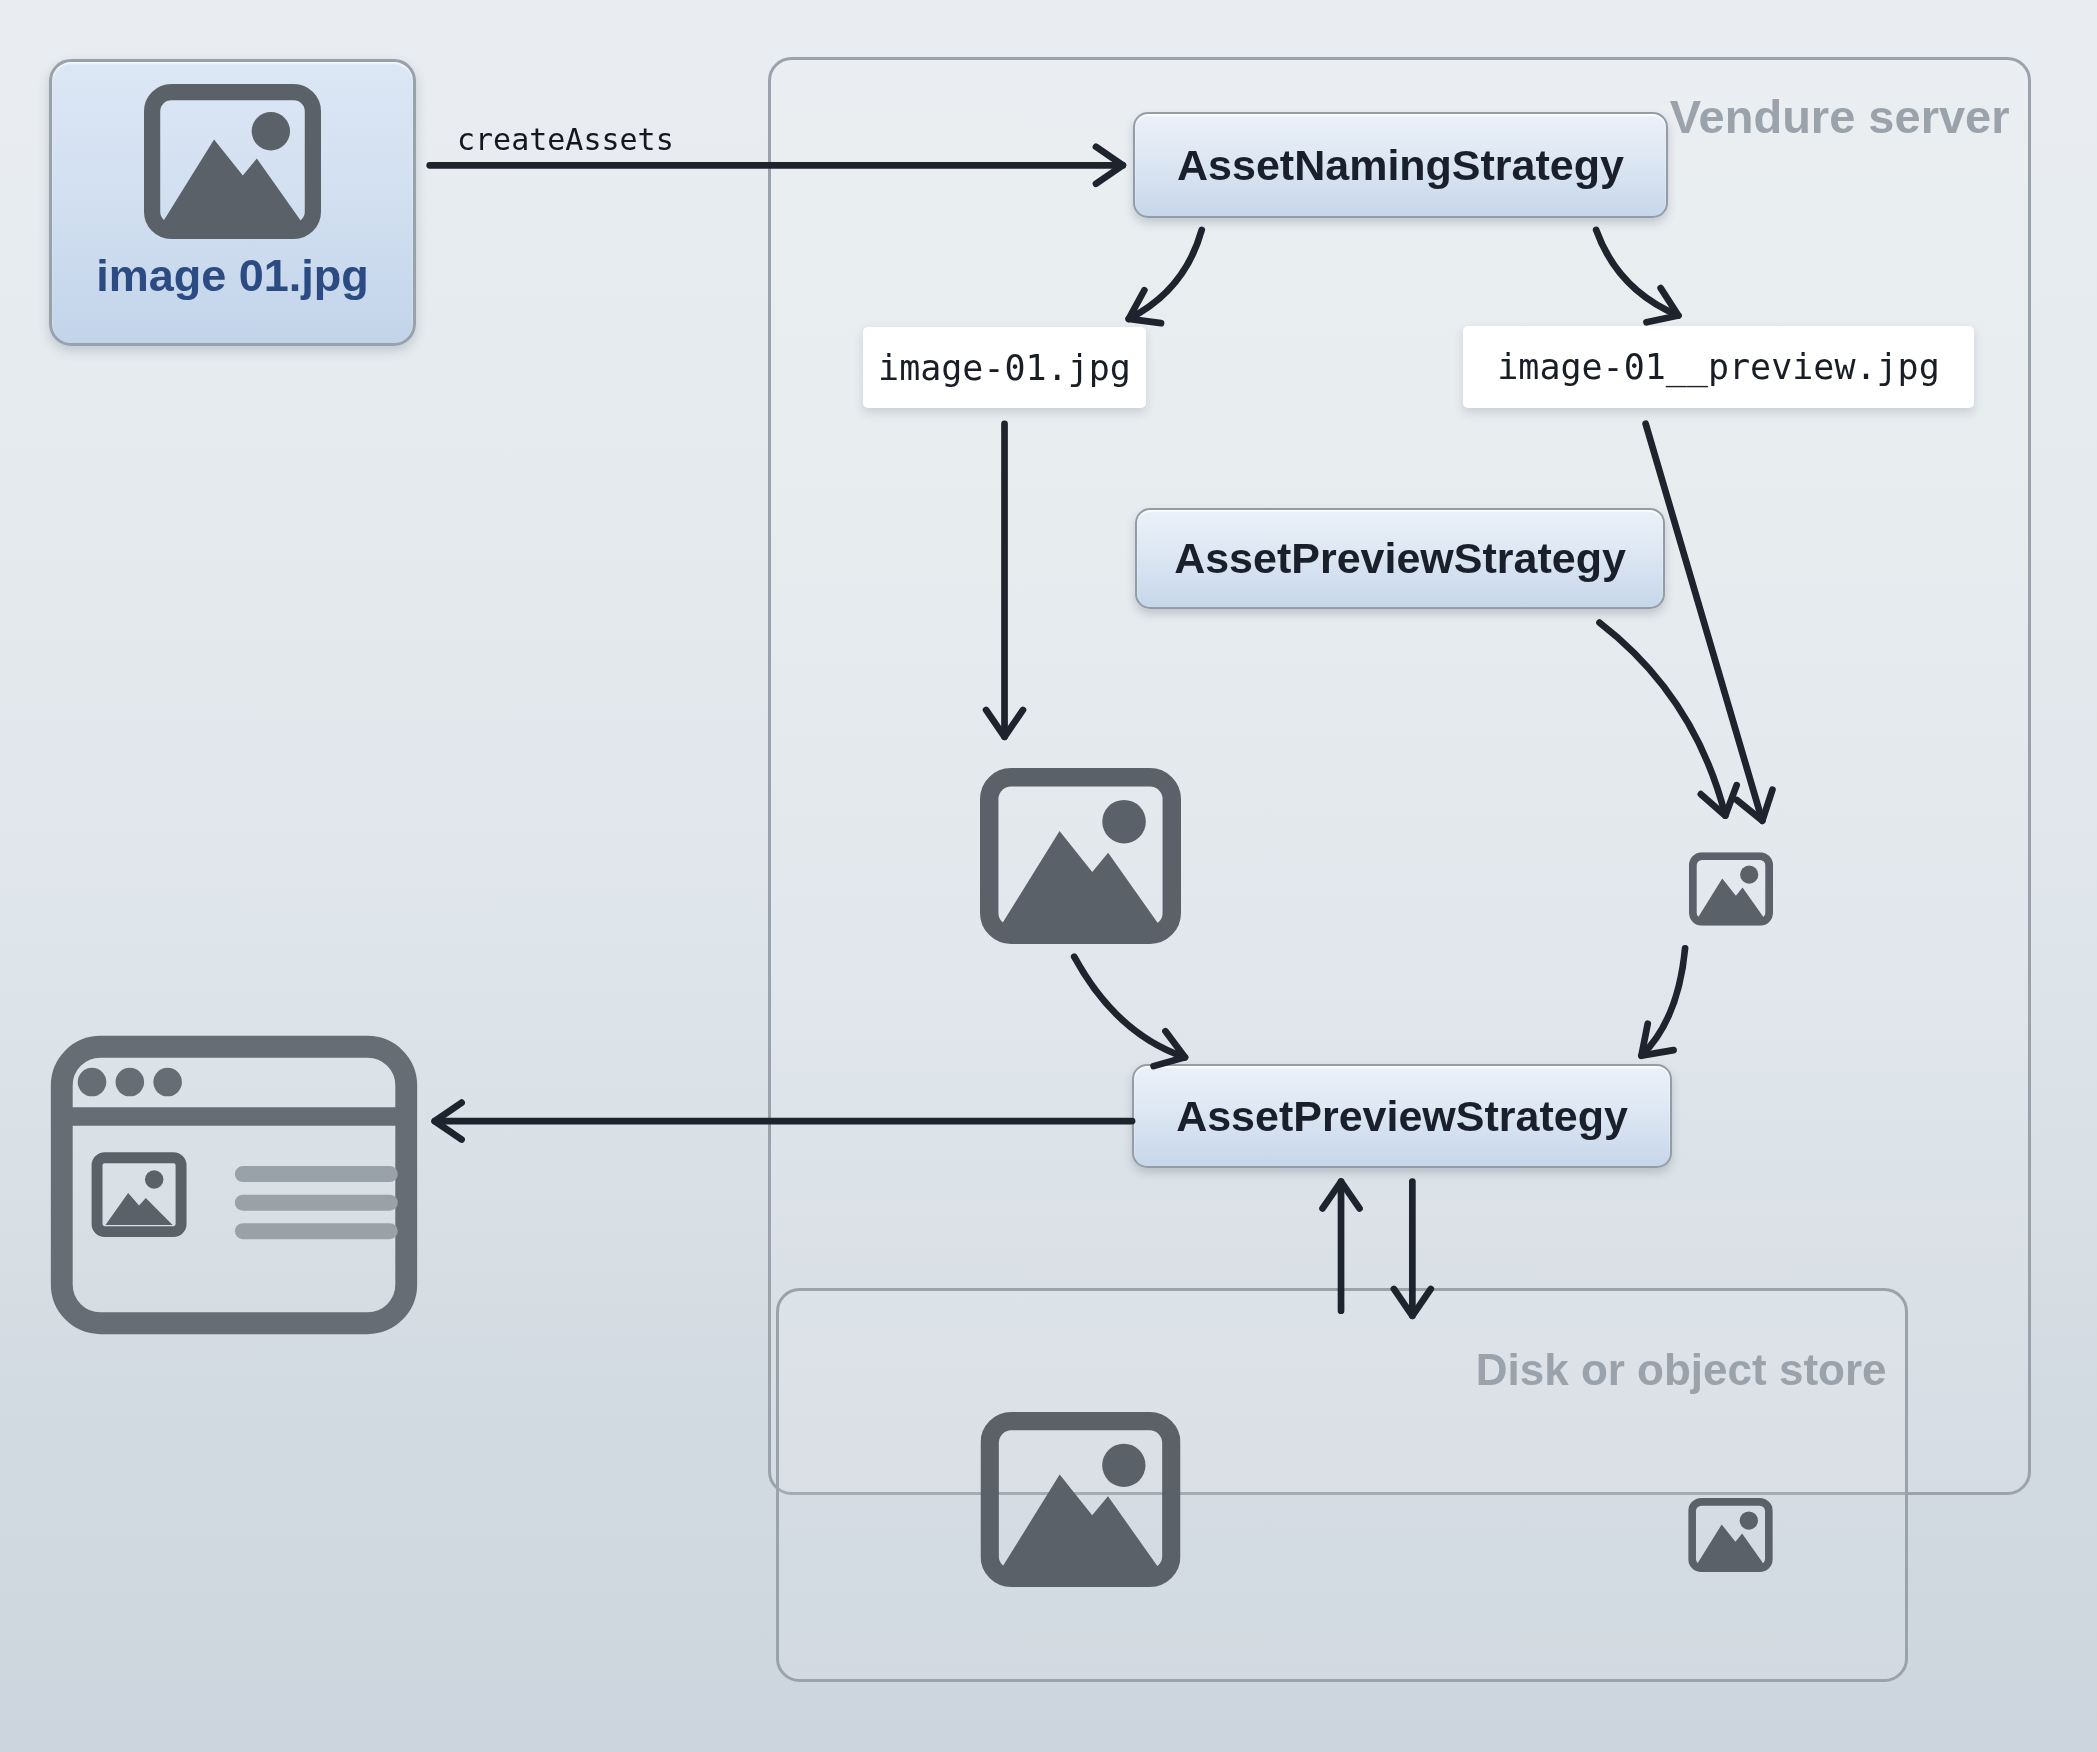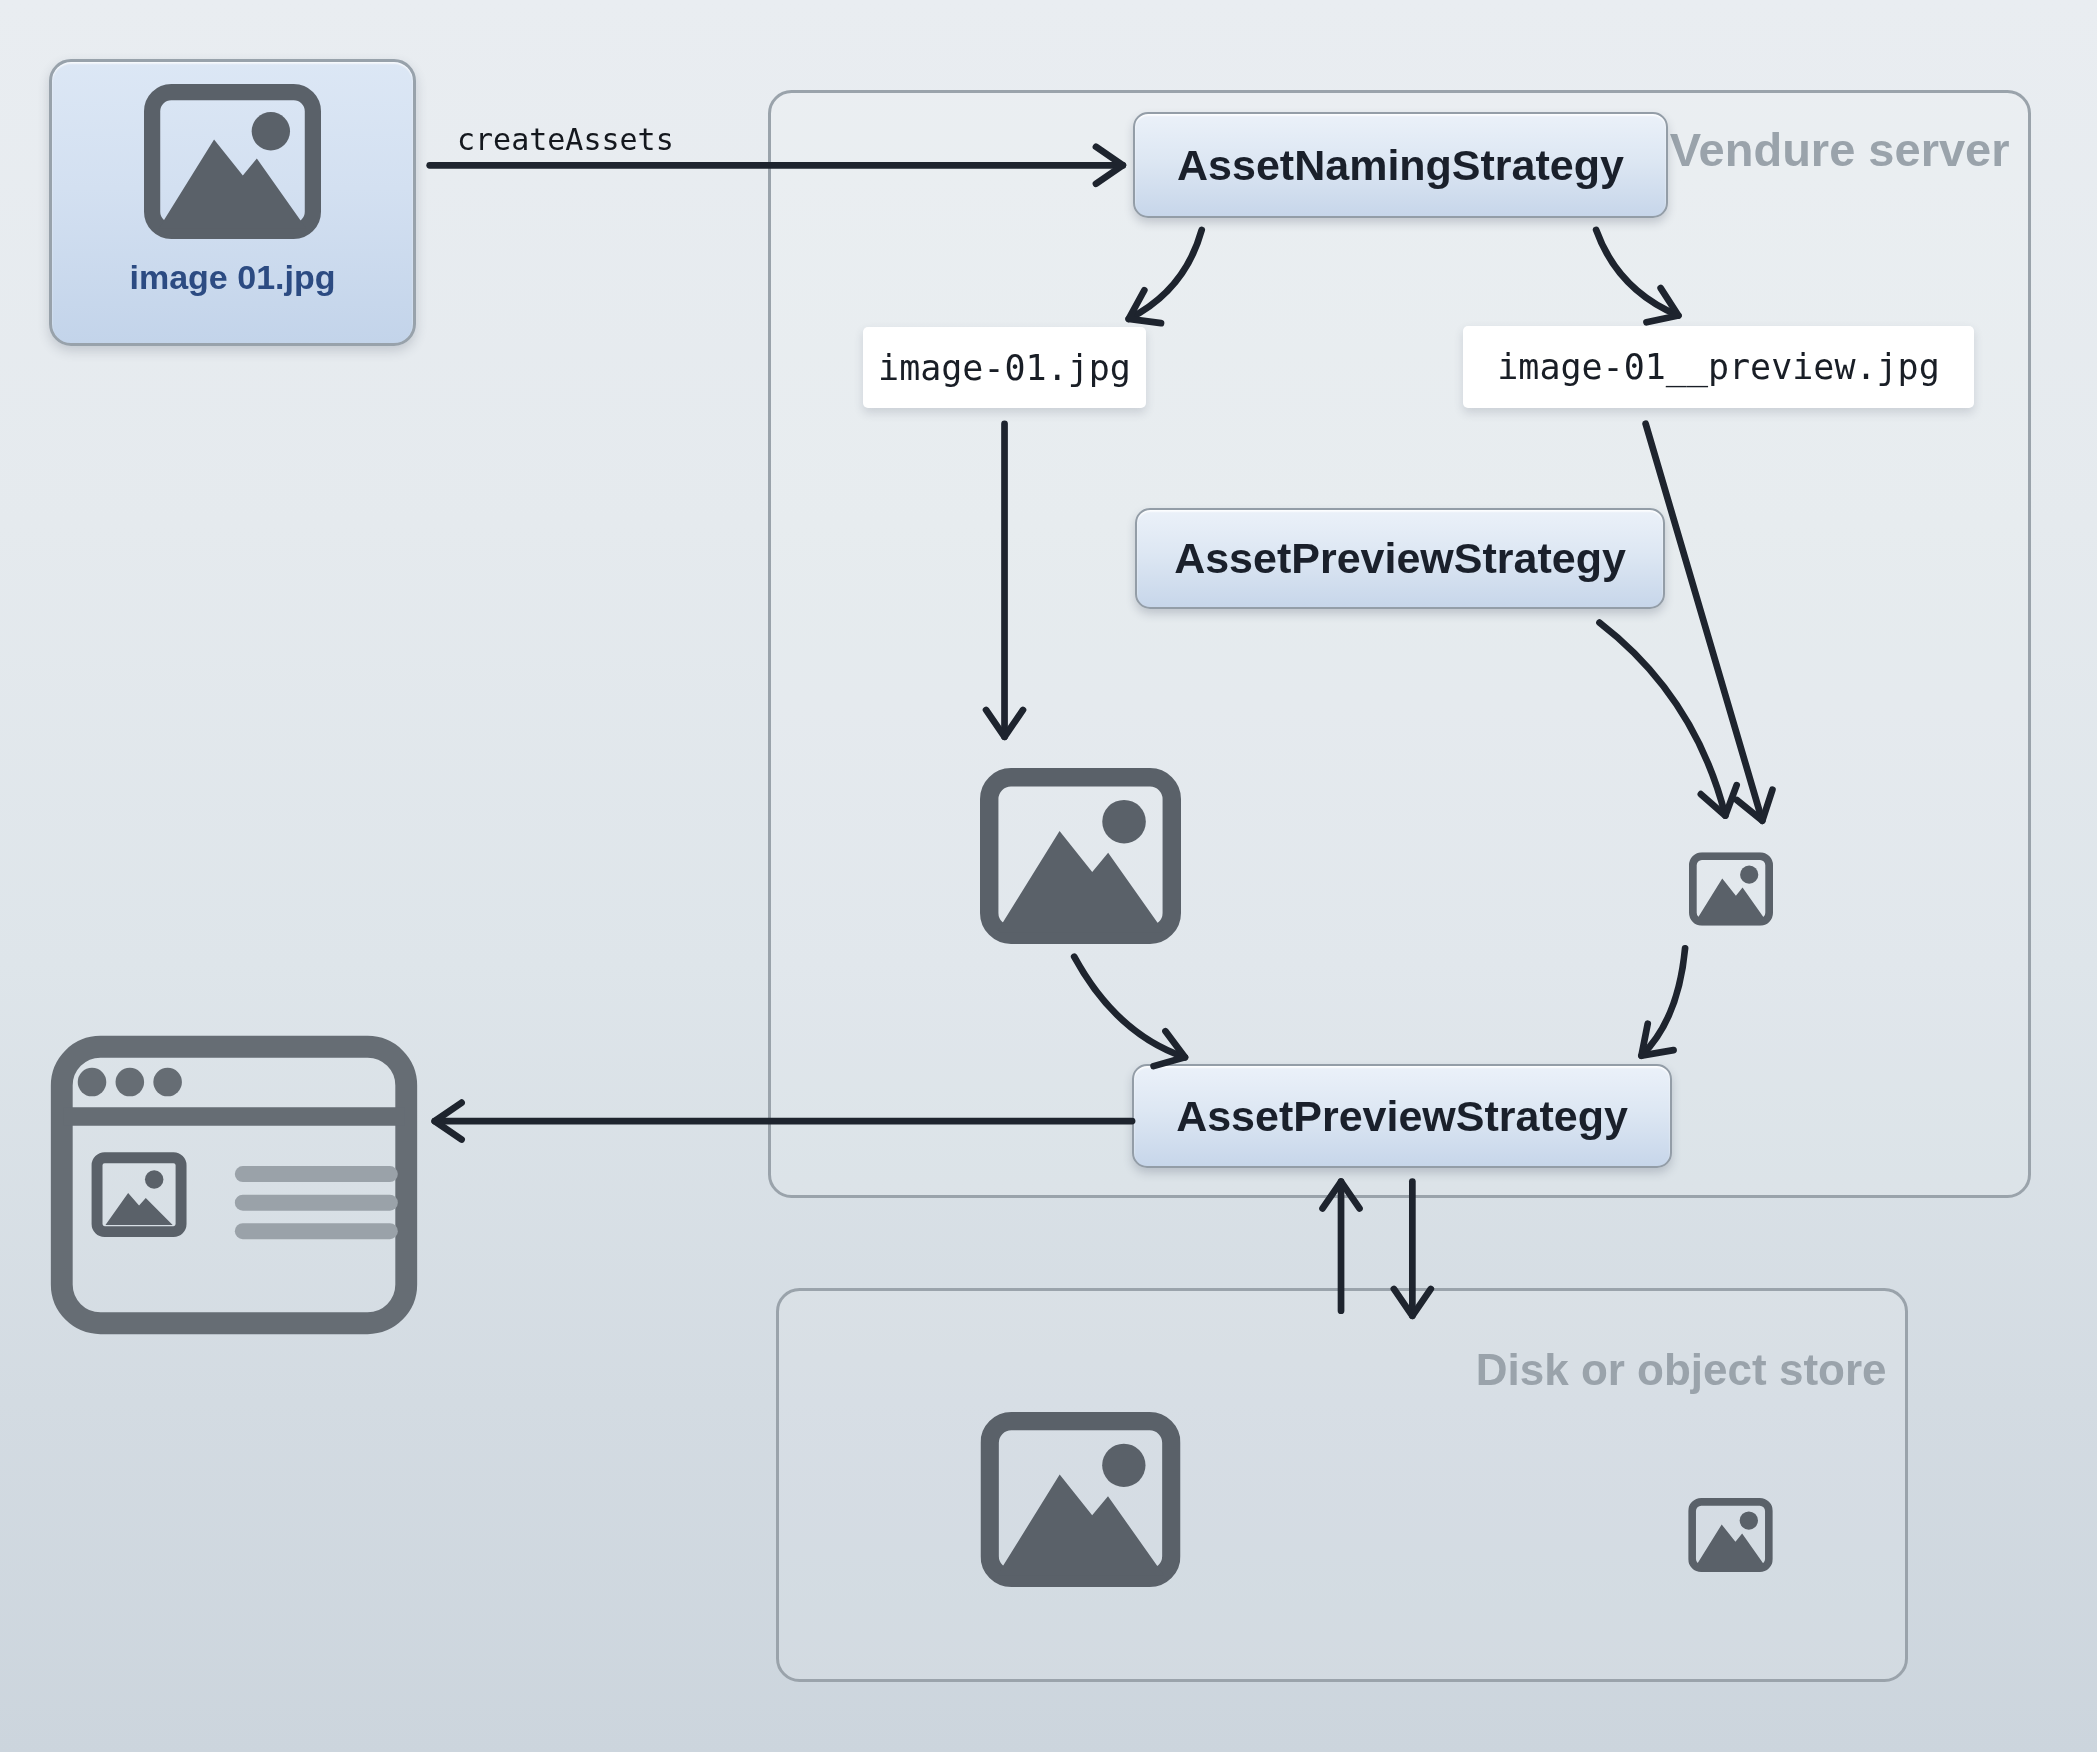--- a/index.html
+++ b/index.html
@@ -42,22 +42,22 @@
 
   
   .file-box{
     border:3.4px solid #98a2ab;
     border-radius:22px;
     background:linear-gradient(180deg,#dce7f5 0%,#d3e0f1 45%,#c3d4ea 100%);
     box-shadow:0 5px 11.7px rgba(55,65,85,0.20), inset 0 1.7px 1.7px rgba(255,255,255,0.8);
     display:flex;flex-direction:column;align-items:center;
   }
   .file-box .file-label{
-    margin-top:19px;
-    font-weight:bold;font-size:34px;color:#2c4b82;
+    margin-top:11px;
+    font-weight:bold;font-size:45px;color:#2c4b82;
     white-space:nowrap;
   }
 
   
   .pill{
     background:#ffffff;
     border-radius:5px;
     box-shadow:0 4.2px 10px rgba(55,65,85,0.16);
     display:flex;align-items:center;justify-content:center;
     font-family:"DejaVu Sans Mono", monospace;
@@ -84,21 +84,21 @@
         <rect x="11" y="11" width="218" height="188" rx="26" fill="none" stroke="currentColor" stroke-width="22"></rect>
         <circle cx="172" cy="64" r="26" fill="currentColor"></circle>
         <path d="M 20,196 L 95,75 L 134,124 L 153,101 L 220,196 Z" fill="currentColor"></path>
       </symbol>
       <marker id="ah" markerUnits="userSpaceOnUse" markerWidth="70" markerHeight="70" refX="56" refY="35" orient="auto">
         <path d="M24,13 L56,35 L24,57" fill="none" stroke="#1e242e" stroke-width="8" stroke-linecap="round" stroke-linejoin="round"></path>
       </marker>
     </defs>
   </svg>
 
-  <div class="abs container" style="left:768px;top:57px;width:1263px;height:1108px;margin-top:33px;">
+  <div class="abs container" style="left:768px;top:57px;width:1263px;height:1438px;">
     <div class="container-title">Vendure server</div>
   </div>
 
   <div class="abs container" style="left:776px;top:1288px;width:1132px;height:394px;">
     <div class="container-title store">Disk or object store</div>
   </div>
 
   <div class="abs file-box" style="left:49px;top:59px;width:367px;height:287px;">
     <svg width="177" height="155" viewBox="0 0 240 210" style="margin-top:22px;color:#5a6169">
       <use href="#icon-image"></use>

